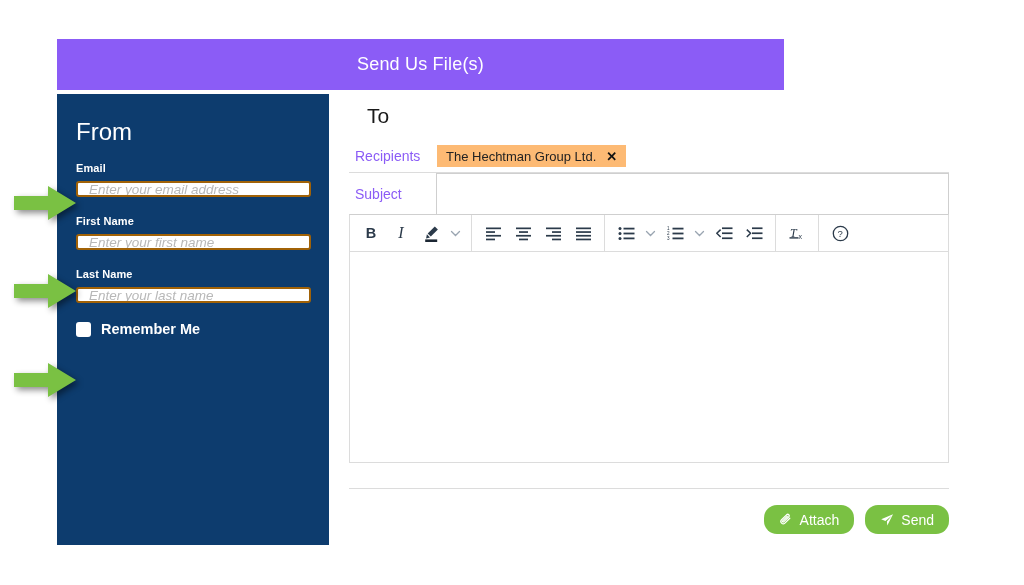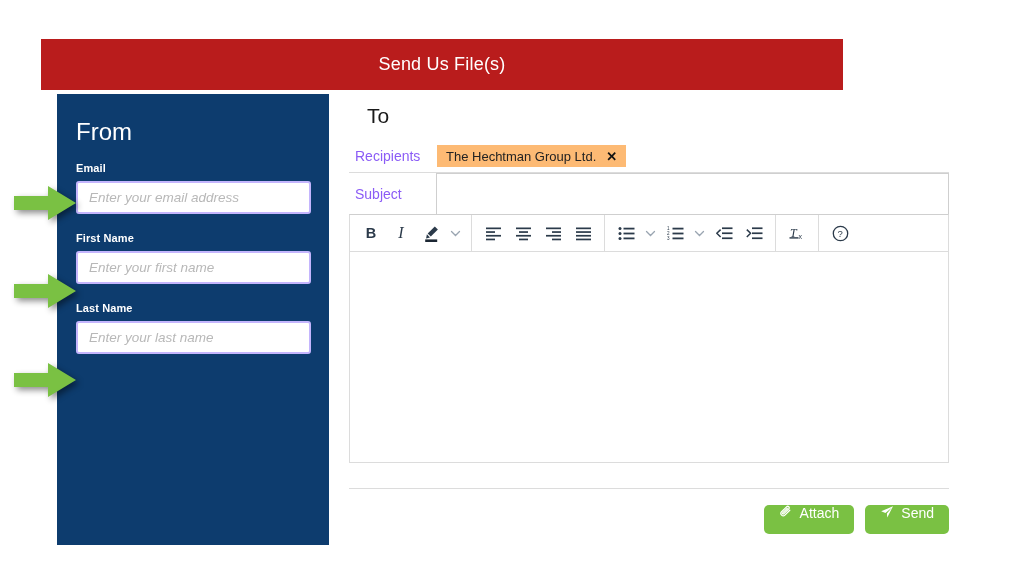--- a/index.html
+++ b/index.html
@@ -11,25 +11,25 @@
     width: 1024px;
     height: 585px;
     position: relative;
     font-family: "Liberation Sans", sans-serif;
     overflow: hidden;
   }
 
   
   .app-header {
     position: absolute;
-    left: 41px;
+    left: 57px;
     top: 39px;
-    width: 802px;
+    width: 727px;
     height: 51px;
-    background: #b91c1c;
+    background: #8b5cf6;
     display: flex;
     align-items: center;
     justify-content: center;
   }
   .app-header .title {
     color: #ffffff;
     font-size: 18px;
     letter-spacing: 0.2px;
   }
 
@@ -54,23 +54,23 @@
     color: #ffffff;
     font-size: 11px;
     font-weight: bold;
     margin: 0 0 7px 0;
     letter-spacing: 0.1px;
   }
   .text-input {
     display: block;
     box-sizing: border-box;
     width: 235px;
-    height: 33px;
+    height: 16px;
     background: #ffffff;
-    border: 2px solid #c4b5fd;
+    border: 2px solid #a16207;
     border-radius: 3px;
     padding: 0 4px 0 11px;
     font-family: "Liberation Sans", sans-serif;
     font-size: 13.5px;
     font-style: italic;
     color: #333;
     outline: none;
     margin-bottom: 18px;
   }
   .text-input::placeholder {
@@ -233,25 +233,26 @@
   }
 
   .actions {
     display: flex;
     justify-content: flex-end;
     gap: 11px;
     margin-top: 16px;
   }
   .btn-green {
     display: inline-flex;
+    align-items: center;
     gap: 7px;
     background: #7ac143;
     color: #ffffff;
     border: none;
-    border-radius: 5px;
+    border-radius: 13px;
     height: 29px;
     padding: 0 15px;
     font-size: 14px;
     font-family: "Liberation Sans", sans-serif;
     cursor: pointer;
   }
   .btn-green svg { display: block; }
 </style>
 </head>
 <body>
@@ -265,20 +266,24 @@
 
   <div class="field-label">Email</div>
   <input class="text-input" type="text" placeholder="Enter your email address" style="">
 
   <div class="field-label">First Name</div>
   <input class="text-input" type="text" placeholder="Enter your first name" style="">
 
   <div class="field-label">Last Name</div>
   <input class="text-input" type="text" placeholder="Enter your last name" style="">
 
+  <div class="remember-row">
+    <button class="checkbox"></button>
+    <span class="remember-label">Remember Me</span>
+  </div>
 </div>
 
 <div class="arrow" style="left:14px; top:186px;">
   <svg width="62" height="34" viewBox="0 0 62 34">
     <path d="M0 10 H34 V0 L62 17 L34 34 V24 H0 Z" fill="#7ac143"></path>
   </svg>
 </div>
 <div class="arrow" style="left:14px; top:274px;">
   <svg width="62" height="34" viewBox="0 0 62 34">
     <path d="M0 10 H34 V0 L62 17 L34 34 V24 H0 Z" fill="#7ac143"></path>

